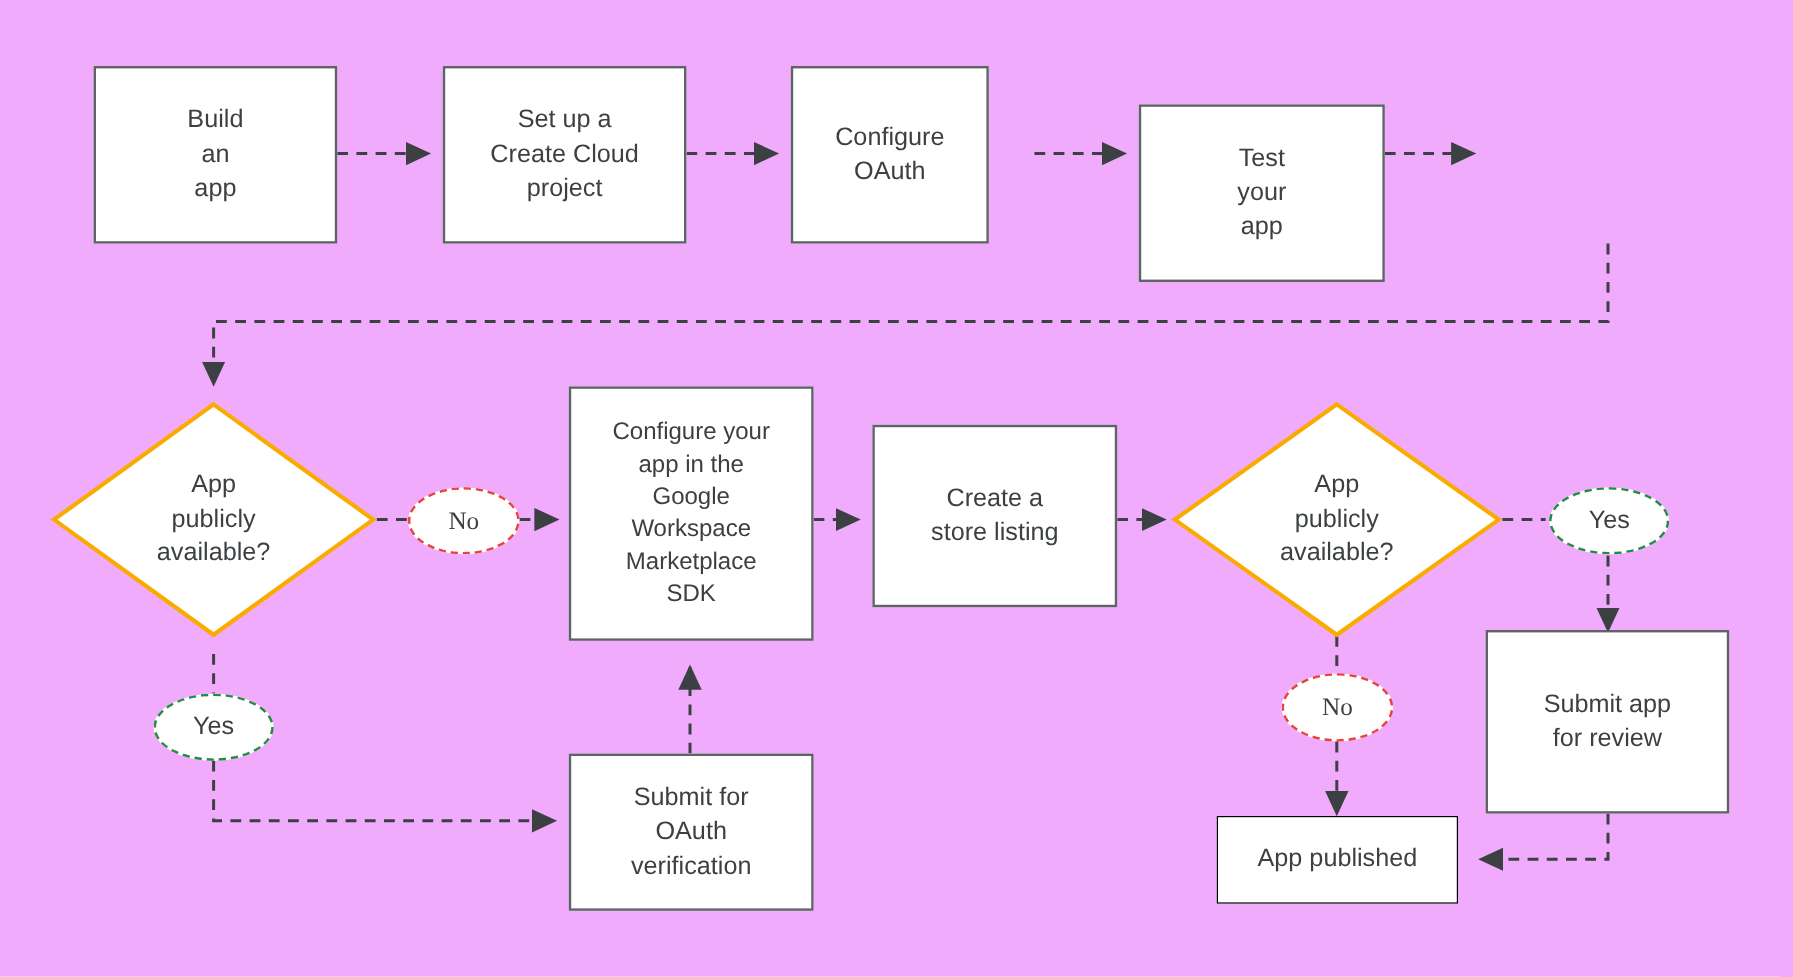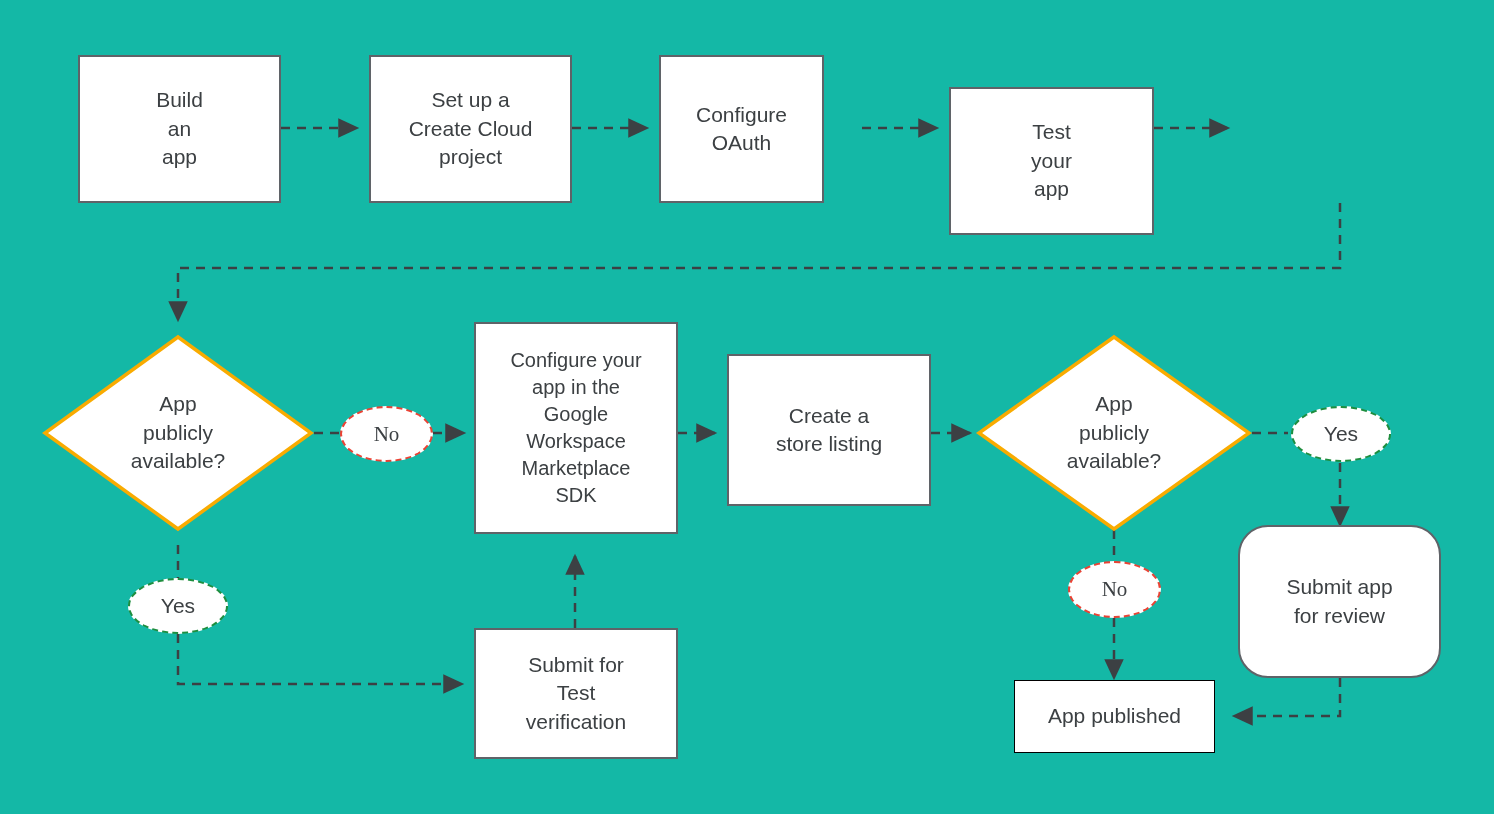--- a/index.html
+++ b/index.html
@@ -4,21 +4,21 @@
 <style>
   html, body {
     margin: 0;
     padding: 0;
     background: #ffffff;
   }
   #canvas {
     position: relative;
     width: 1494px;
     height: 814px;
-    background: #14b8a6;
+    background: #f0abfc;
     font-family: "Liberation Sans", sans-serif;
     overflow: hidden;
   }
   .node {
     position: absolute;
     box-sizing: border-box;
     display: flex;
     align-items: center;
     justify-content: center;
     text-align: center;
@@ -173,25 +173,25 @@
   </div>
 
   <div class="diamond-wrap" style="left:979px; top:337px; width:270px; height:192px;">
     <div class="diamond-label">App
 publicly
 available?</div>
   </div>
 
   <div class="node rect" style="left:474px; top:628px; width:204px; height:131px;">
     <span>Submit for
-Test
+OAuth
 verification</span>
   </div>
 
-  <div class="node rect" style="left:1238px; top:525px; width:203px; height:153px;border-radius:30px;">
+  <div class="node rect" style="left:1238px; top:525px; width:203px; height:153px;">
     <span>Submit app
 for review</span>
   </div>
 
   <div class="node rect-green" style="left:1014px; top:680px; width:201px; height:73px;">
     <span>App published</span>
   </div>
 
   <div class="pill pill-no" style="left:340px; top:406px; width:93px; height:56px;">
     <span>No</span>

